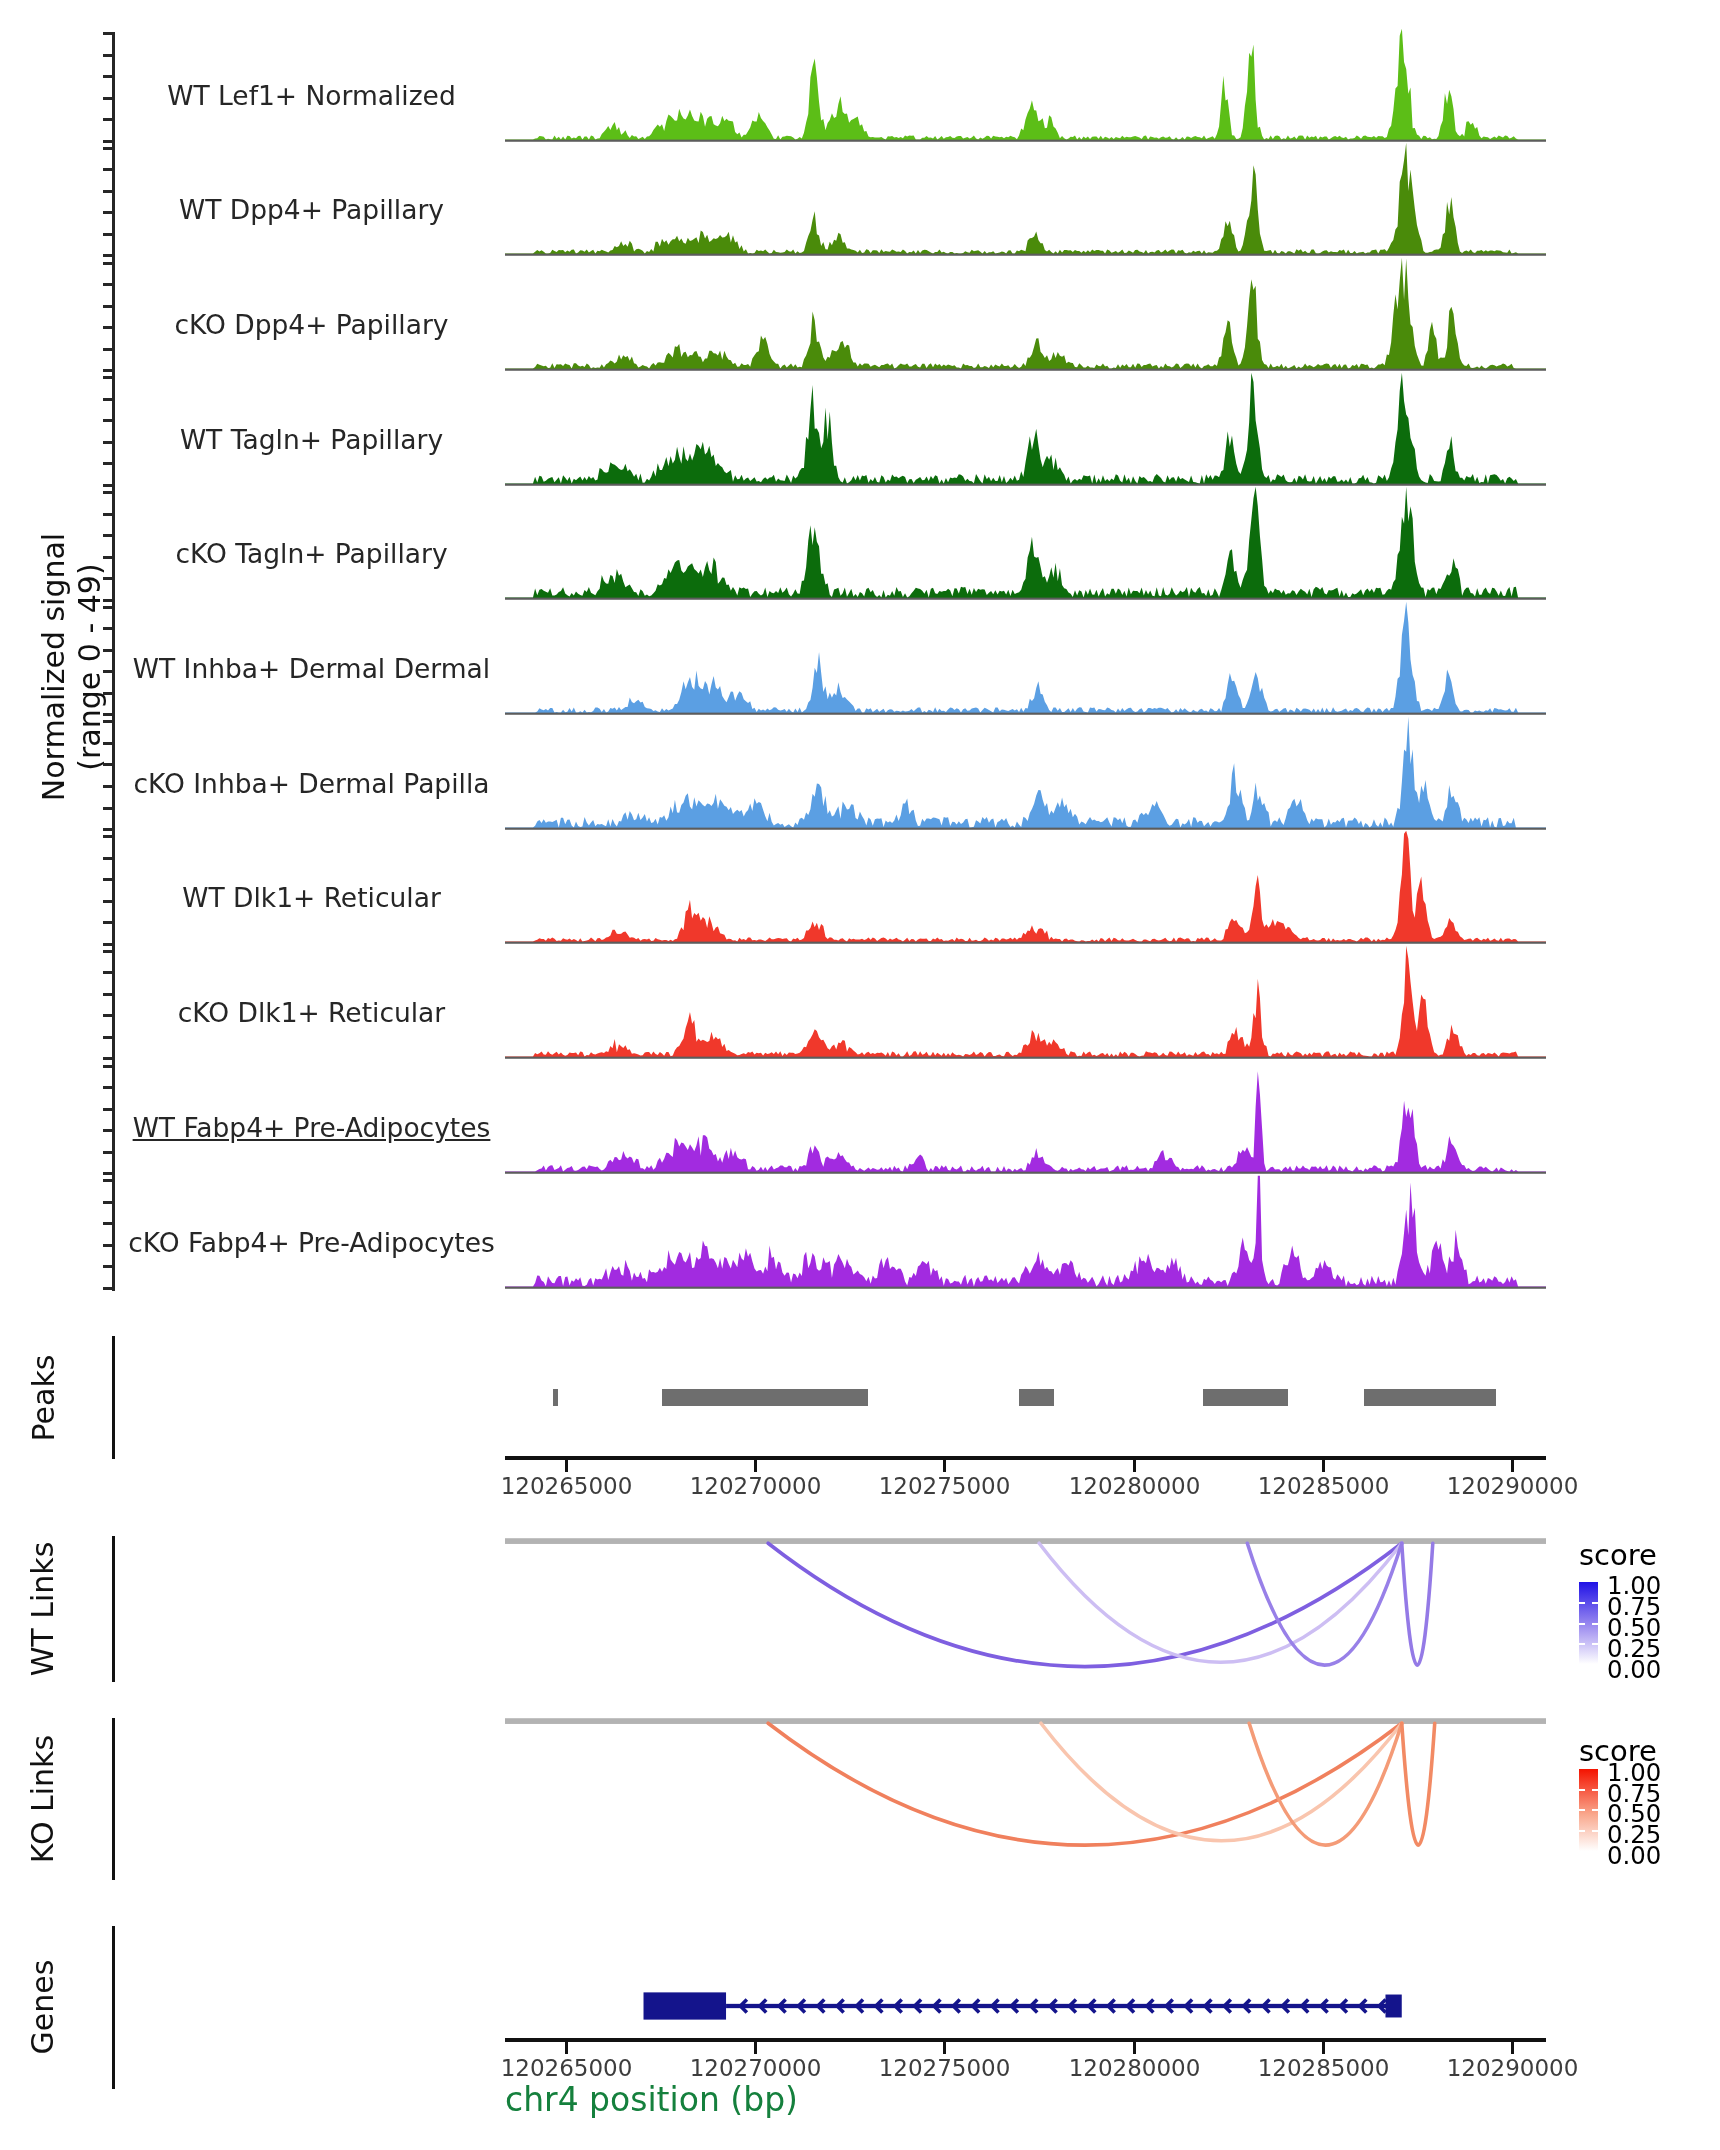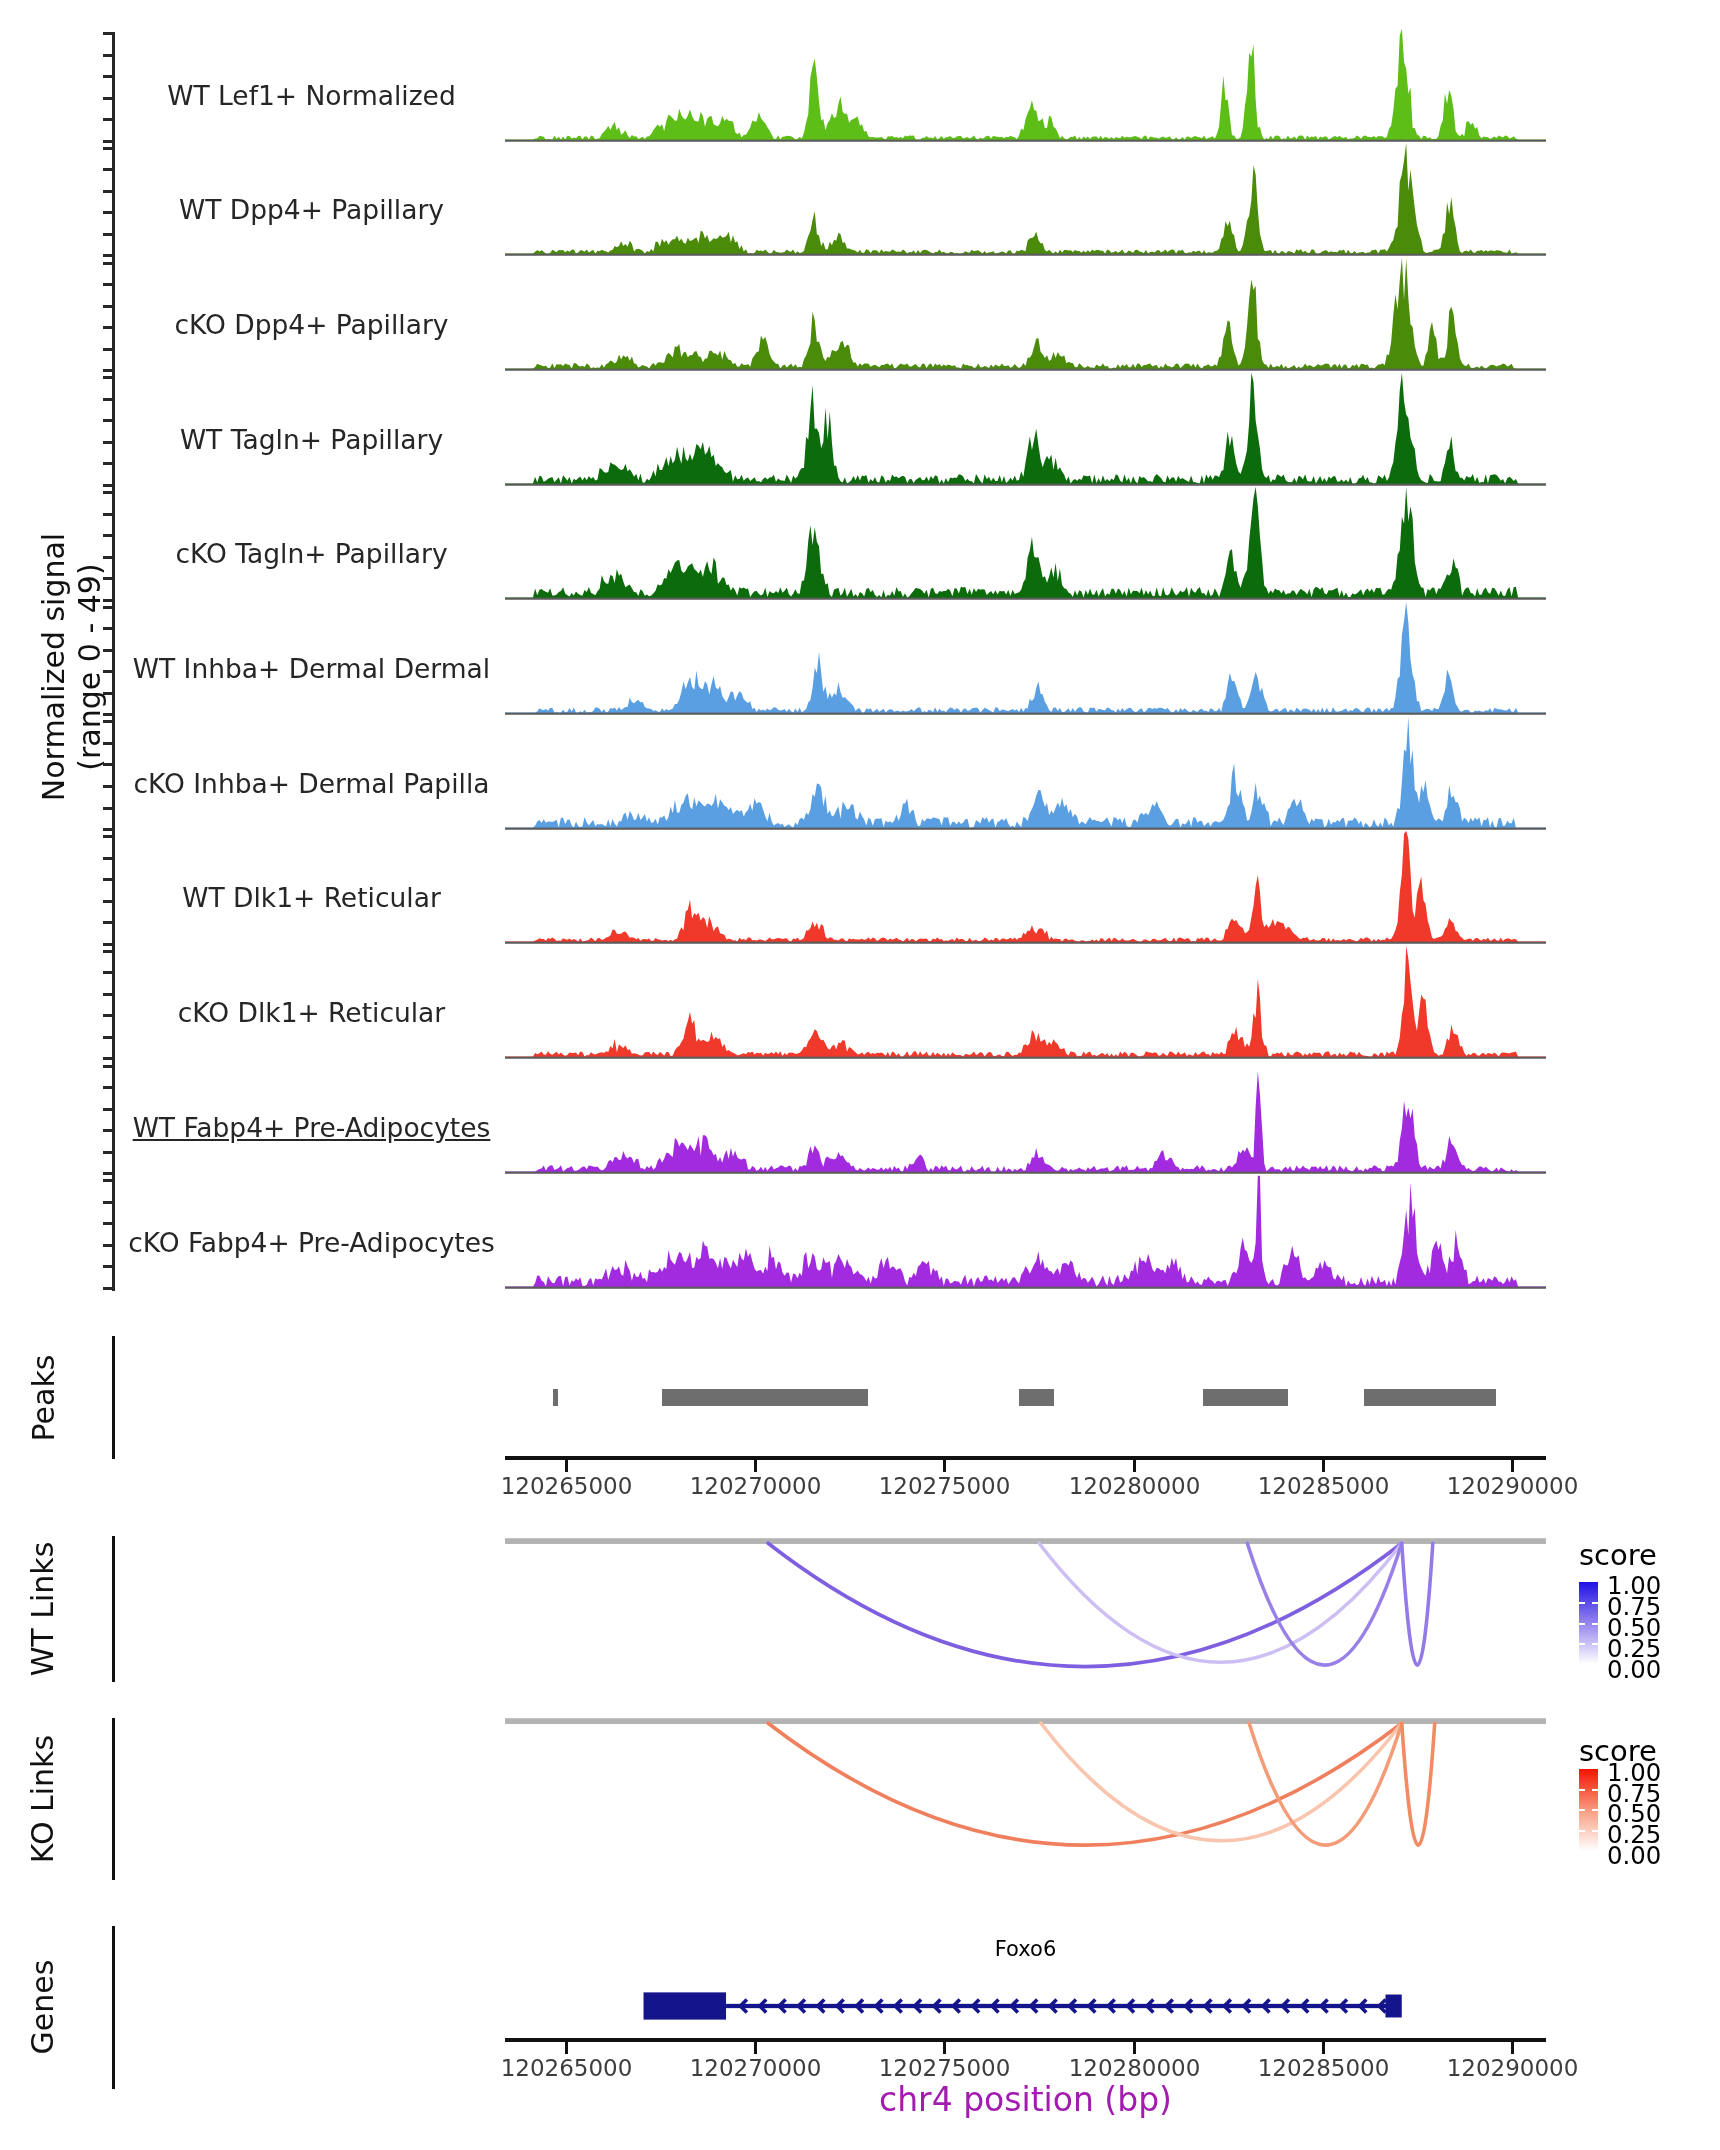--- a/index.html
+++ b/index.html
@@ -6,21 +6,21 @@
   .fig{position:relative;width:1721px;height:2151px;background:#ffffff;overflow:hidden;
        font-family:"DejaVu Sans","Liberation Sans",sans-serif;color:#1a1a1a;}
   .abs{position:absolute;}
   .rot{transform:translate(-50%,-50%) rotate(-90deg);white-space:nowrap;}
   .sideLabel{font-size:30px;color:#111;text-align:center;line-height:1.15;}
   .yAxisLabel{font-size:30px;color:#111;text-align:center;line-height:1.2;}
   .trackLabel{width:401px;text-align:center;font-size:26.5px;color:#262626;}
   .xTickLabel{width:179px;text-align:center;font-size:23px;color:#3d3d3d;}
   .yTick{background:#262626;}
   .bracket{background:#111;}
-  .axisTitle{width:1041px;text-align:center;font-size:33px;color:#a21caf;}
+  .axisTitle{width:1041px;font-size:33px;color:#15803d;}
   .geneName{width:1041px;text-align:center;font-size:21px;color:#000;}
   .legendTitle{font-size:29px;color:#000;}
   .legendLabel{font-size:24.4px;color:#000;width:100px;text-align:left;}
   svg{position:absolute;overflow:visible;}
 </style>
 </head>
 <body>
 
 <div class="fig">
 
@@ -232,21 +232,20 @@
       <div style="position: absolute; left: 1592px; top: 1830px; width: 5.7px; height: 2.2px; background: rgb(255, 255, 255);"></div>
       <div class="abs legendLabel" style="position: absolute; left: 1607px; top: 1758px;">1.00</div>
       <div class="abs legendLabel" style="position: absolute; left: 1607px; top: 1779px;">0.75</div>
       <div class="abs legendLabel" style="position: absolute; left: 1607px; top: 1799px;">0.50</div>
       <div class="abs legendLabel" style="position: absolute; left: 1607px; top: 1820px;">0.25</div>
       <div class="abs legendLabel" style="position: absolute; left: 1607px; top: 1841px;">0.00</div>
     </div>
 
   <div class="abs rot sideLabel" style="left:43px;top:2007px;">Genes</div>
   <div class="abs bracket" style="left:112px;top:1926px;width:2.9px;height:163px;"></div>
-  <div class="abs geneName" style="left:505px;top:1937px;">Foxo6</div>
   <div id="genePanel">
       <svg width="1041" height="52" style="left:505px;top:1980px;" viewBox="0 0 1452 72">
         <rect x="308.352" y="33" width="937.1999999999999" height="6" fill="#14148c"></rect>
         <rect x="193.2" y="17" width="115.1" height="38" fill="#14148c"></rect>
         <rect x="1228.1" y="20" width="22.7" height="32" fill="#14148c"></rect>
         <path d="M337.352,27 L328.352,36 L337.352,45" stroke="#14148c" stroke-width="5" fill="none"></path>
         <path d="M364.352,27 L355.352,36 L364.352,45" stroke="#14148c" stroke-width="5" fill="none"></path>
         <path d="M391.352,27 L382.352,36 L391.352,45" stroke="#14148c" stroke-width="5" fill="none"></path>
         <path d="M418.352,27 L409.352,36 L418.352,45" stroke="#14148c" stroke-width="5" fill="none"></path>
         <path d="M445.352,27 L436.352,36 L445.352,45" stroke="#14148c" stroke-width="5" fill="none"></path>

